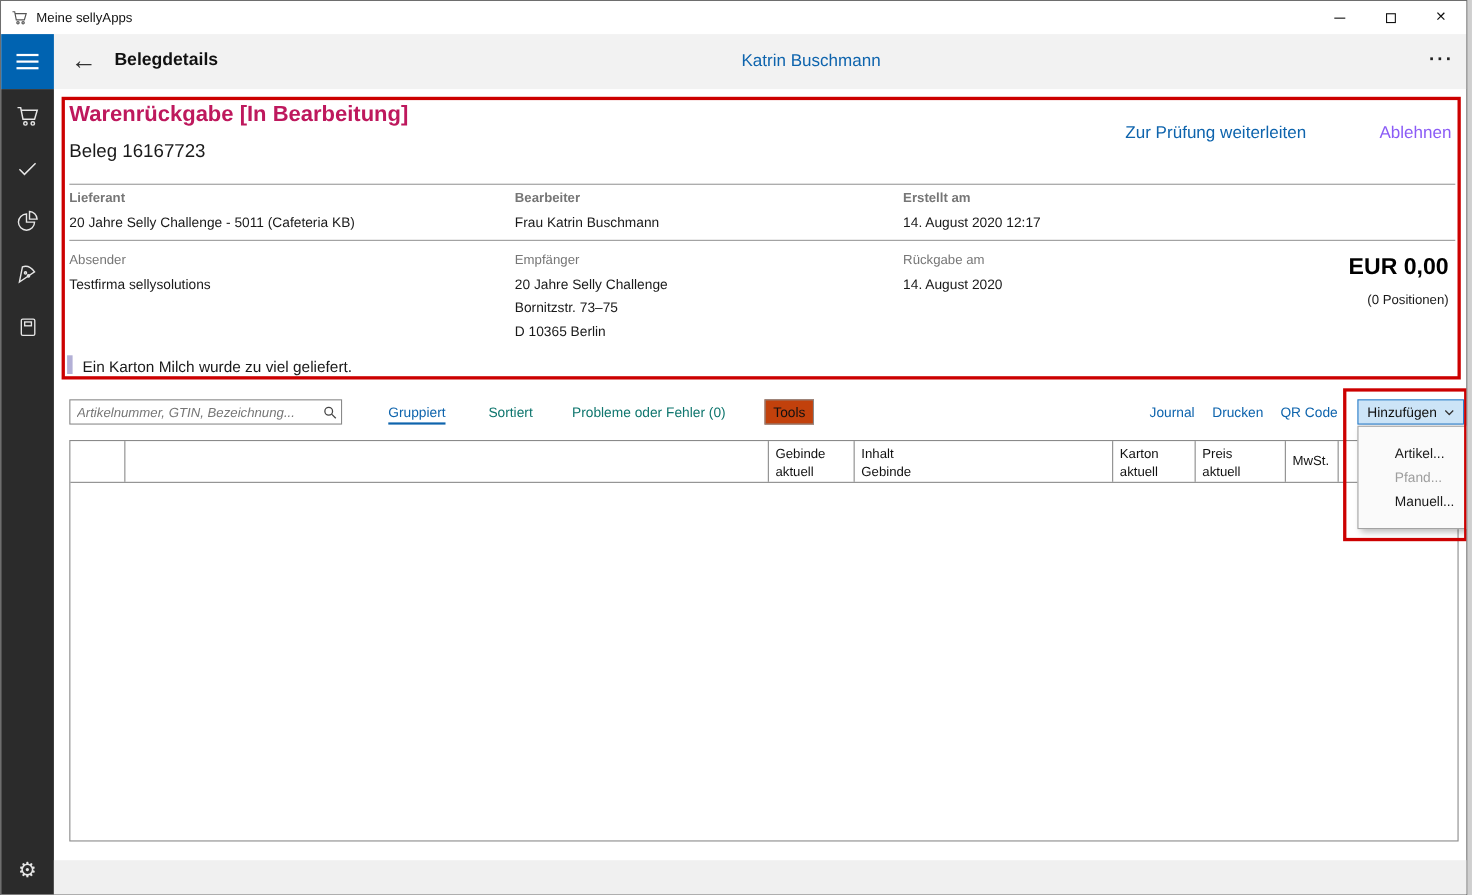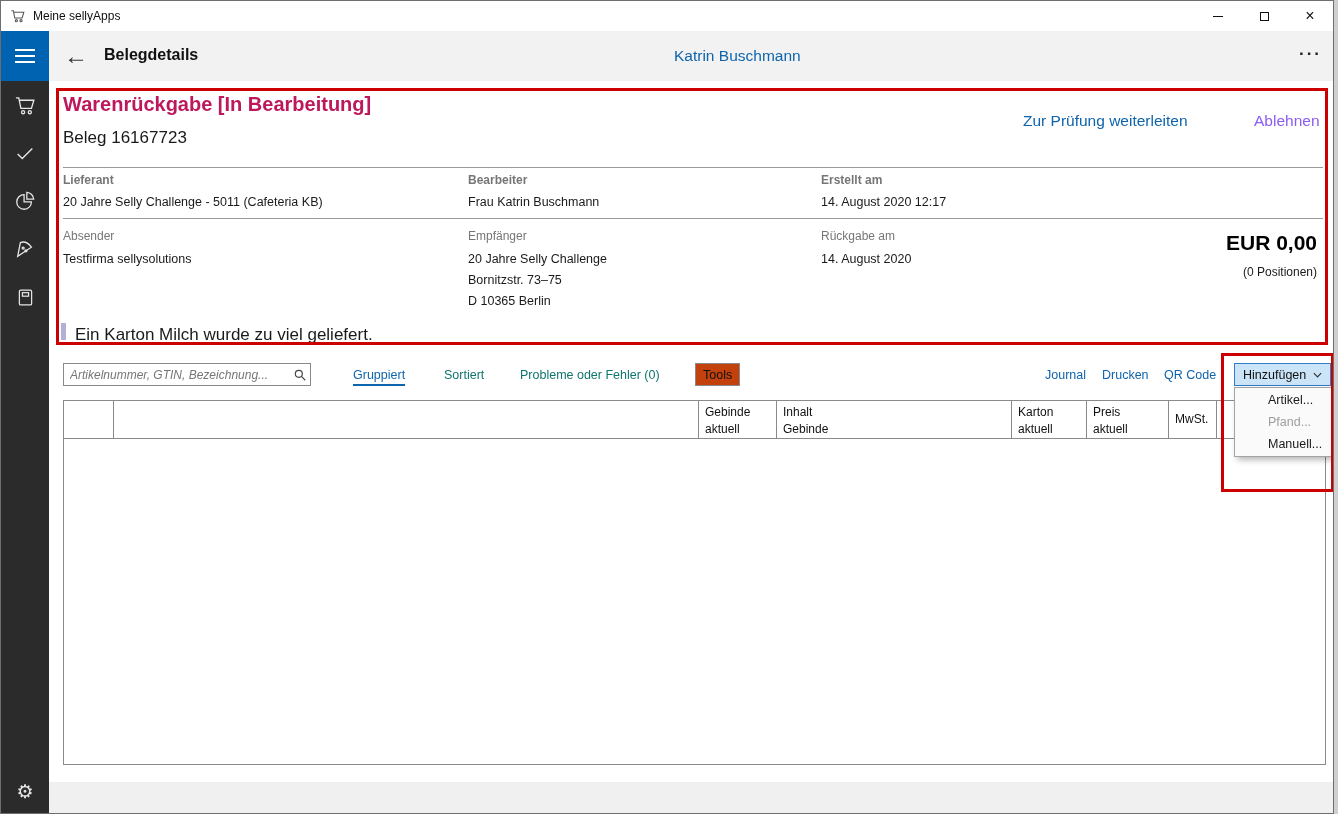--- a/index.html
+++ b/index.html
@@ -38,21 +38,21 @@
   .divider{position:absolute;left:62px;width:1260px;height:1px;background:#9a9a9a;}
   .d1{top:166px;} .d2{top:217px;}
   .f-label{position:absolute;font-size:12px;color:#767676;}
   .f-value{position:absolute;font-size:12.5px;color:#1a1a1a;line-height:21px;}
   .c1{left:62px;} .c2{left:467px;} .c3{left:820px;}
   .r1l{top:172px;font-weight:bold;} .r1v{top:191px;}
   .r2l{top:228px;} .r2v{top:248px;}
   .total{position:absolute;right:16px;top:230px;font-size:21px;font-weight:700;color:#000;}
   .positions{position:absolute;right:16px;top:264px;font-size:12px;color:#1a1a1a;}
   .note-bar{position:absolute;left:60px;top:322px;width:5px;height:17px;background:#b3b0d6;}
-  .note-text{position:absolute;left:74px;top:324px;font-size:17px;color:#1a1a1a;}
+  .note-text{position:absolute;left:74px;top:324px;font-size:14px;color:#1a1a1a;}
 
   
   .searchbox{position:absolute;left:62px;top:362px;width:248px;height:23px;border:1px solid #8a8a8a;background:#fff;box-sizing:border-box;display:flex;align-items:center;}
   .searchbox input{flex:1;border:none;outline:none;font-size:12px;padding:0 4px 0 6px;font-family:"Liberation Sans",sans-serif;color:#333;background:transparent;}
   .searchbox input::placeholder{font-style:italic;color:#767676;}
   .search-icon{width:20px;height:18px;color:#444;display:flex;align-items:center;justify-content:center;flex:0 0 auto;}
   .tb-link{position:absolute;top:367px;font-size:12.5px;color:#0f766e;cursor:pointer;}
   .tb-gruppiert{left:352px;color:#0e64ad;border-bottom:2px solid #0e64ad;padding-bottom:2px;}
   .tb-sortiert{left:443px;}
   .tb-probleme{left:519px;}
@@ -66,21 +66,21 @@
   .table{position:absolute;left:62px;top:399px;width:1263px;height:365px;border:1px solid #8a8a8a;box-sizing:border-box;background:#fff;}
   .thead{display:flex;height:38px;border-bottom:1px solid #8a8a8a;box-sizing:border-box;}
   .th{border-right:1px solid #8a8a8a;box-sizing:border-box;padding:3px 6px 0 6px;font-size:12px;line-height:17px;color:#111;white-space:pre-line;overflow:hidden;}
   .th:last-child{border-right:none;}
   .th.vcenter{display:flex;align-items:center;padding-top:0;}
   .w0{width:50px;} .w1{width:585px;} .w2{width:78px;} .w3{width:235px;} .w4{width:75px;} .w5{width:82px;} .w6{width:48px;} .w7{flex:1;}
 
   .footer-strip{position:absolute;left:48px;top:781px;width:1290px;height:32px;background:#f0f0f0;}
 
   
-  .menu{position:absolute;left:1233px;top:386px;width:100px;background:#fafafa;border:1px solid #a3a3a3;box-sizing:border-box;box-shadow:3px 3px 6px rgba(0,0,0,0.28);z-index:5;padding:1px 0;}
+  .menu{position:absolute;left:1233px;top:386px;width:100px;background:#fafafa;border:1px solid #a3a3a3;box-sizing:border-box;box-shadow:3px 3px 6px rgba(0,0,0,0.28);z-index:5;padding:13px 0;}
   .menu-item{height:22px;line-height:22px;padding-left:33px;font-size:12.5px;color:#1a1a1a;cursor:pointer;}
   .menu-item.disabled{color:#9e9e9e;cursor:default;}
 
   
   .annot{position:absolute;border:3px solid #cc0000;box-sizing:border-box;z-index:10;pointer-events:none;}
   .annot1{left:55px;top:87px;width:1272px;height:257px;}
   .annot2{left:1220px;top:352px;width:113px;height:139px;}
 
   svg{display:block;}
 </style>

